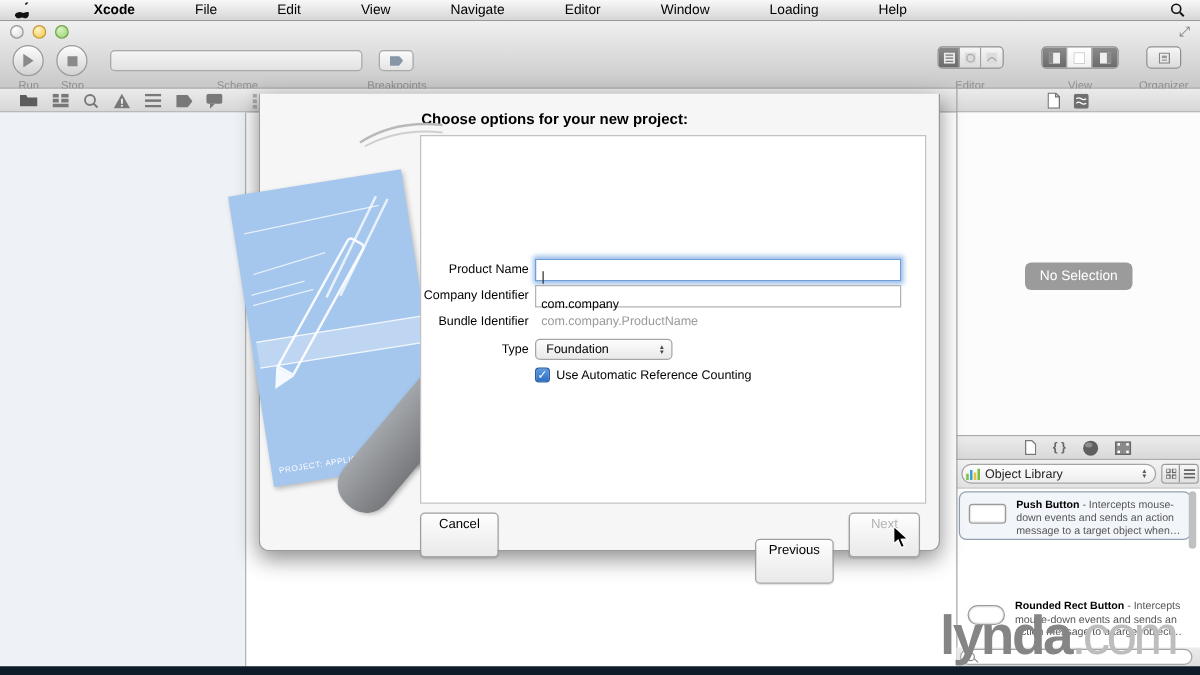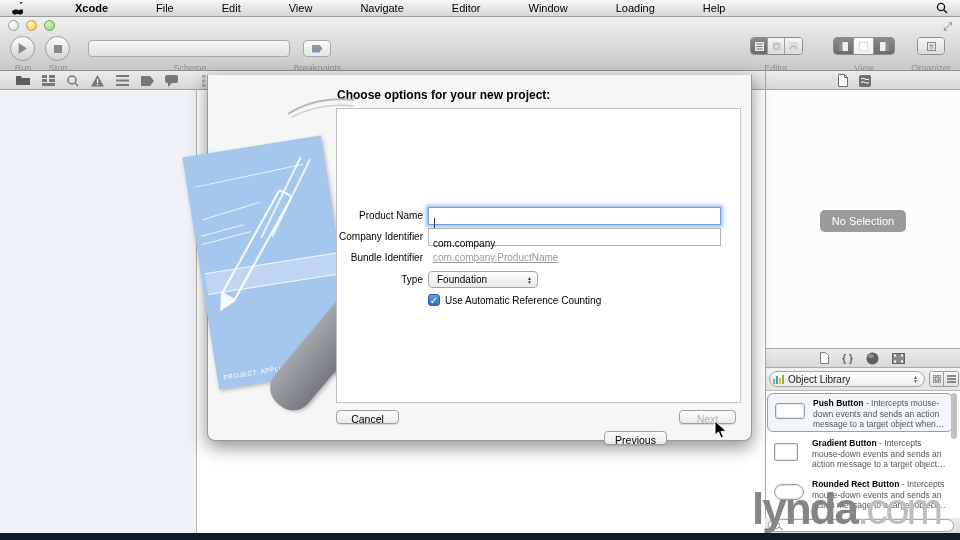--- a/index.html
+++ b/index.html
@@ -122,31 +122,31 @@
     background:linear-gradient(#a3a6aa,#77797c); transform:rotate(-50deg); box-shadow:1px 2px 4px rgba(0,0,0,.3); }
   .swoosh { position:absolute; left:78px; top:-12px; }
 
   .form-box { position:absolute; left:128px; top:33px; width:405px; height:295px; background:#fff;
     border:1px solid #c2c2c2; z-index:2; }
   .flabel { position:absolute; width:148px; text-align:right; font-size:10px; color:#000; z-index:3; }
   .tfield { position:absolute; left:220px; width:293px; height:16px; border:1px solid #b3b3b3; background:#fff;
     font-size:10px; color:#000; padding:8px 4px; z-index:3; line-height:14px; }
   .tfield.focused { border:1px solid #6f9fd8; box-shadow:0 0 4px 2px rgba(94,151,219,.65); }
   .caret { display:inline-block; width:1px; height:10px; background:#333; vertical-align:middle; margin-left:1px; }
-  .static-val { position:absolute; left:225px; font-size:10px; color:#9a9a9a; z-index:3;text-decoration:underline; }
+  .static-val { position:absolute; left:225px; font-size:10px; color:#9a9a9a; z-index:3; }
   .popup { position:absolute; left:220px; width:110px; height:17px; border:1px solid #a5a5a5; border-radius:4px;
     background:linear-gradient(#fdfdfd,#e9e9e9); font-size:10px; color:#000; z-index:3;
     display:flex; align-items:center; padding-left:8px; }
   .popup .arrows { margin-left:auto; margin-right:5px; font-size:5px; line-height:4px; color:#444; text-align:center; }
   .cbrow { position:absolute; left:220px; z-index:3; display:flex; align-items:center; gap:5px; }
   .cb { width:12px; height:12px; border-radius:3px; background:linear-gradient(#5b9be0,#2f6fc4);
     border:1px solid #2a5ea8; color:#fff; font-size:10px; line-height:11px; text-align:center; }
   .cb-label { font-size:10px; color:#000; }
 
-  .dlg-btn { position:absolute; top:335px; height:14px; border:1px solid #9f9f9f; border-radius:4px;
+  .dlg-btn { position:absolute; top:335px; height:36px; border:1px solid #9f9f9f; border-radius:4px;
     background:linear-gradient(#fefefe,#e9e9e9); font-size:10.5px; color:#000; text-align:center; line-height:16px;
     box-shadow:0 1px 1px rgba(0,0,0,.12); z-index:3; }
   .dlg-btn.disabled { color:#b3b3b3; }
 
   .cursor { position:absolute; left:714px; top:420px; z-index:50; }
 
   
   .watermark { position:absolute; left:752px; top:487px; z-index:40; font-weight:bold; font-size:44px;
     letter-spacing:-2px; color:#858585; line-height:44px; }
   .watermark .dom { color:#bdbdbd; font-weight:normal; letter-spacing:-3px; }
@@ -400,24 +400,20 @@
             </svg>
         </div>
       </div>
     </div>
 
     <div class="lib-list">
       <div class="lib-item selected" style="top:2px;">
         <div class="lib-btn-ic"></div>
         <div class="lib-text"><b>Push Button</b> <span>- Intercepts mouse-down events and sends an action message to a target object when…</span></div>
       </div>
-      <div class="lib-item" style="top:43px;">
-        <div class="lib-btn-ic sq"></div>
-        <div class="lib-text"><b>Gradient Button</b> <span>- Intercepts mouse-down events and sends an action message to a target object…</span></div>
-      </div>
       <div class="lib-item" style="top:84px;">
         <div class="lib-btn-ic r14"></div>
         <div class="lib-text"><b>Rounded Rect Button</b> <span>- Intercepts mouse-down events and sends an action message to a target object…</span></div>
       </div>
       <div class="lib-scroll"></div>
     </div>
   </div>
   <div class="right-divider"></div>
 
   <div class="lib-search-wrap" style="left:765px;">

